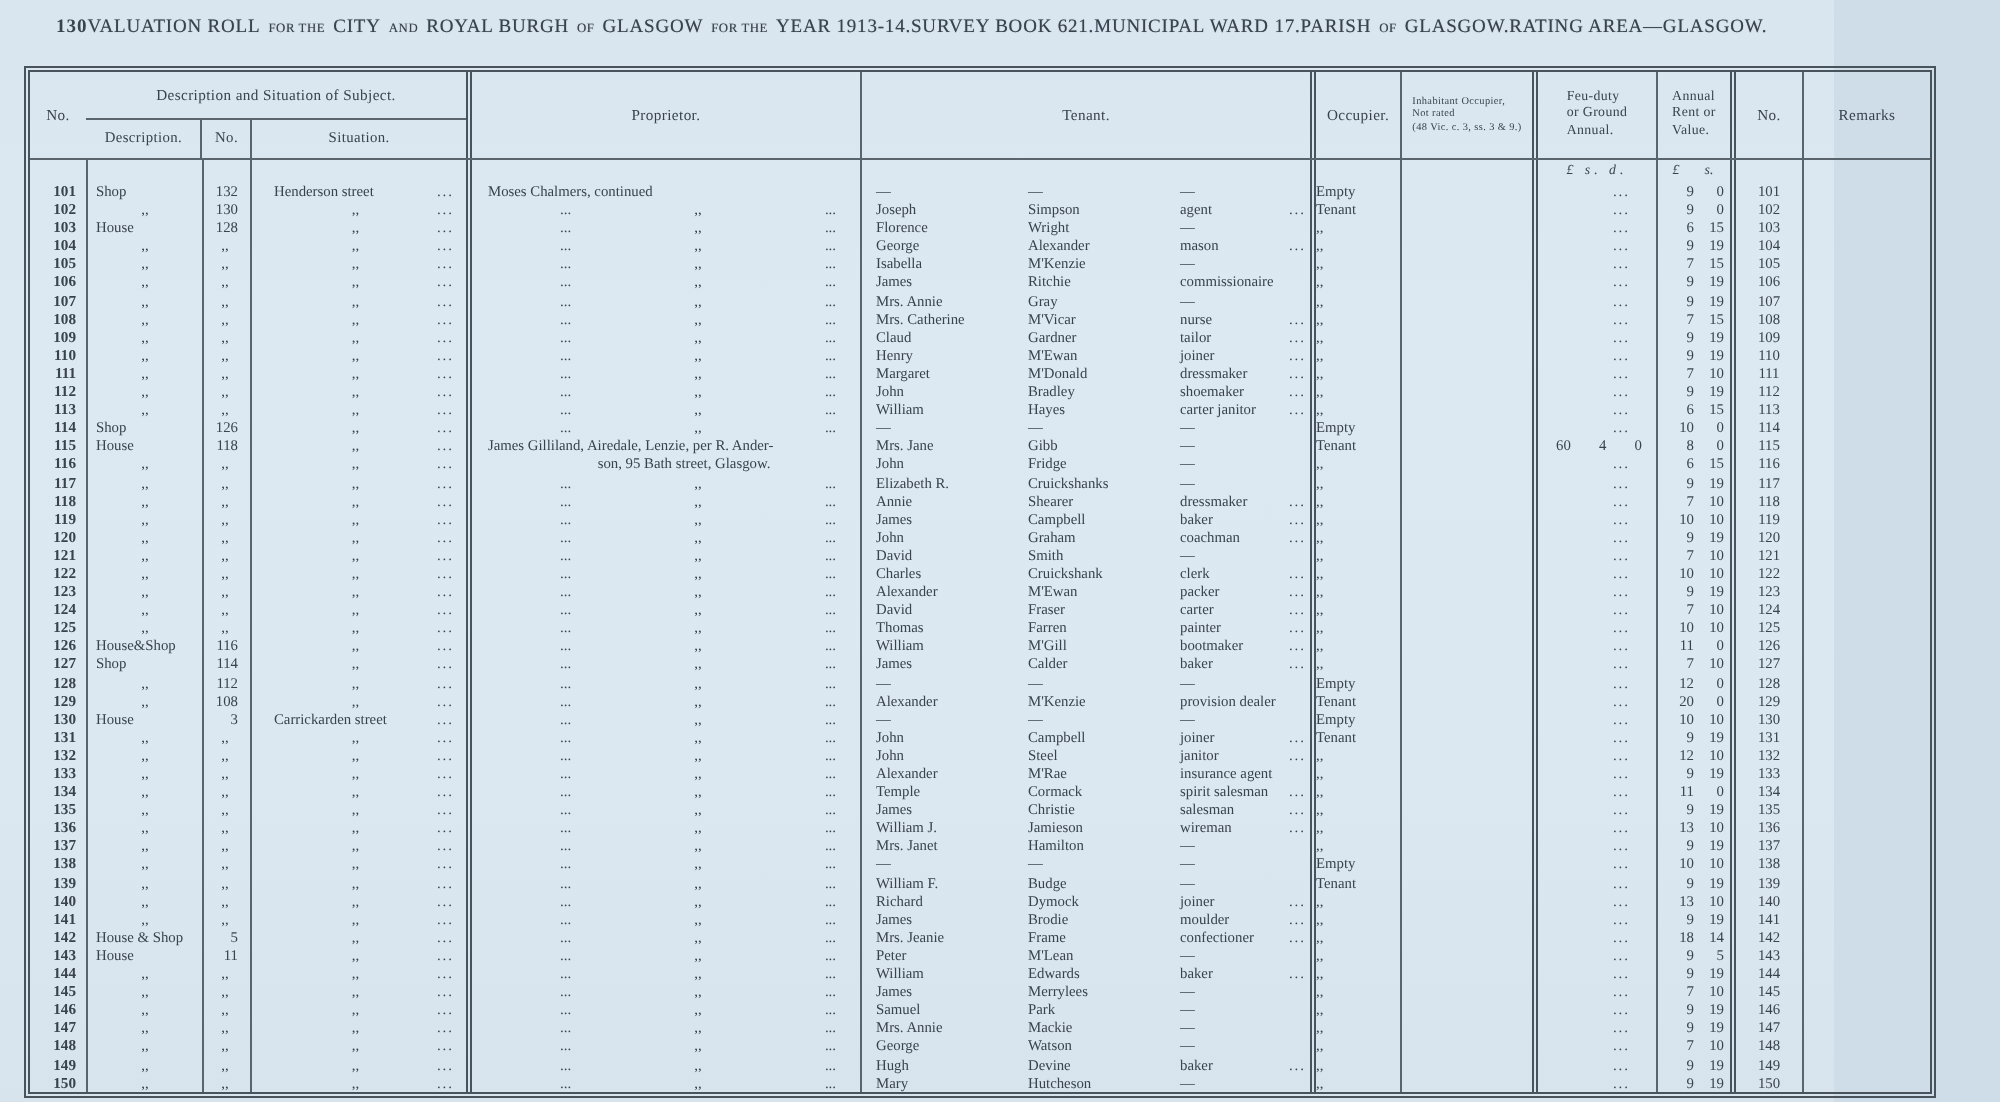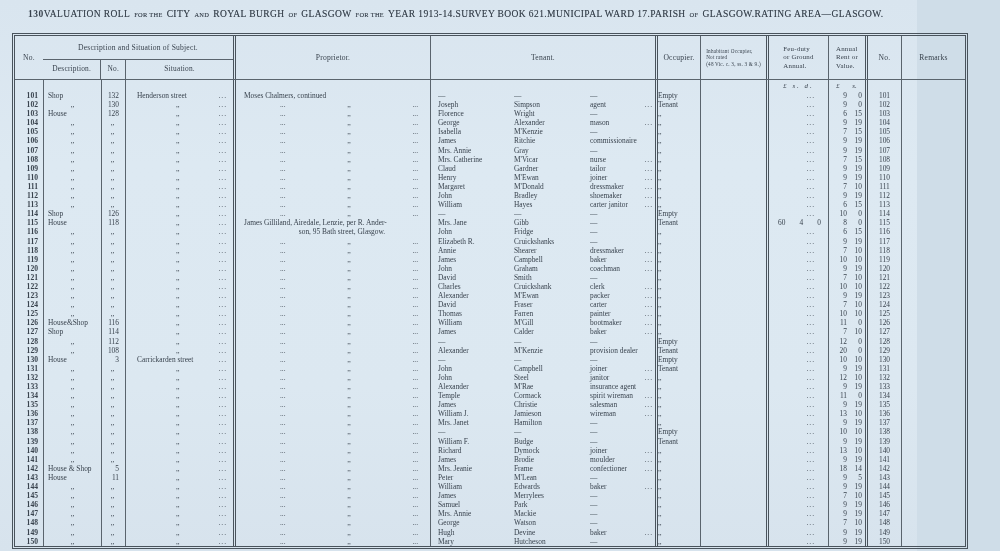--- a/index.html
+++ b/index.html
@@ -1131,21 +1131,21 @@
             <span class="dots">...</span>
           </div>
     <div class="c bld prop ditto">
             <span>...</span>
             <span>,,</span>
             <span>...</span>
           </div>
     <div class="c bl ten">
             <span class="t1">Temple</span>
             <span class="t2">Cormack</span>
-            <span class="t3">spirit wireman</span>
+            <span class="t3">spirit salesman</span>
             <span class="tdots">...</span>
           </div>
     <div class="c bld occ">,,</div>
     <div class="c bl inh"></div>
     <div class="c bld feu dotsr">...</div>
     <div class="c bl rent">
             <span class="rl">11</span>
             <span class="rs">0</span>
           </div>
     <div class="c bld no2">134</div>

